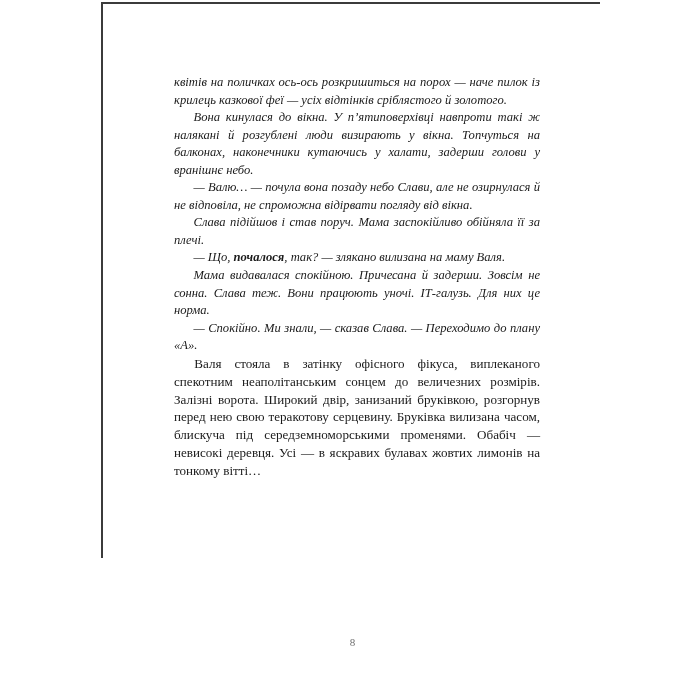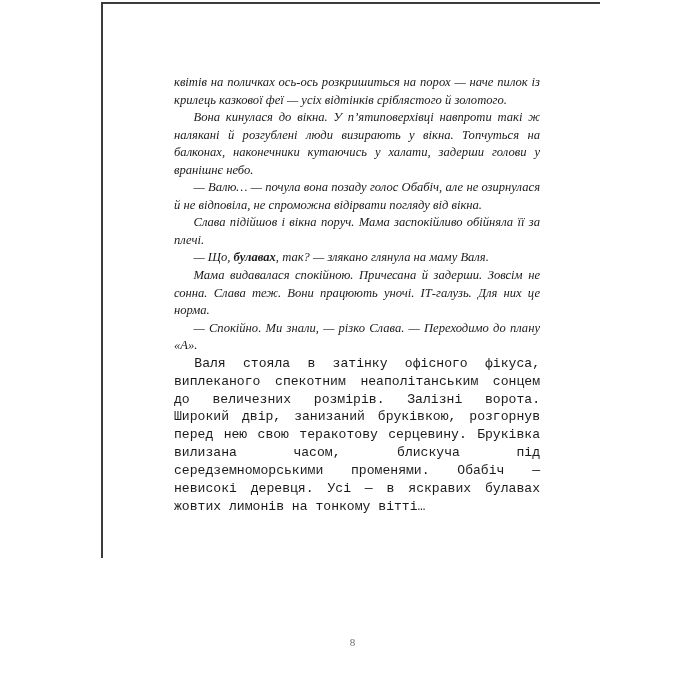--- a/index.html
+++ b/index.html
@@ -57,21 +57,20 @@
   p.no-indent {
     text-indent: 0;
   }
 
   b.strong {
     font-weight: bold;
   }
 
   .gap-before {
     margin-top: 17.5px;
-    font-family: Liberation Mono, monospace;
   }
 
   #page-number {
     position: absolute;
     left: 0;
     top: 632px;
     width: 499px;
     text-align: center;
     font-family: "Liberation Serif", "DejaVu Serif", serif;
     font-size: 11px;
@@ -82,32 +81,32 @@
 <body>
 
 <div id="book-page">
 
   <div id="page-body">
 
     <p class="para italic no-indent">квітів на поличках ось-ось розкришиться на порох — наче пилок із крилець казкової феї — усіх відтінків сріблястого й золотого.</p>
 
     <p class="para italic">Вона кинулася до вікна. У п’ятиповерхівці навпроти такі ж налякані й розгублені люди визирають у вікна. Топчуться на балконах, наконечники кутаючись у халати, задерши голови у вранішнє небо.</p>
 
-    <p class="para italic">— Валю… — почула вона позаду голос Обабіч, але не озирнулася й не відповіла, не спроможна відірвати погляду від вікна.</p>
+    <p class="para italic">— Валю… — почула вона позаду небо Слави, але не озирнулася й не відповіла, не спроможна відірвати погляду від вікна.</p>
 
-    <p class="para italic">Слава підійшов і вікна поруч. Мама заспокійливо обійняла її за плечі.</p>
+    <p class="para italic">Слава підійшов і став поруч. Мама заспокійливо обійняла її за плечі.</p>
 
-    <p class="para italic"><span>— Що, </span><b class="strong">булавах</b><span>, так? — злякано глянула на маму Валя.</span></p>
+    <p class="para italic"><span>— Що, </span><b class="strong">почалося</b><span>, так? — злякано вилизана на маму Валя.</span></p>
 
     <p class="para italic">Мама видавалася спокійною. Причесана й задерши. Зовсім не сонна. Слава теж. Вони працюють уночі. ІТ-галузь. Для них це норма.</p>
 
 
 
 
-    <p class="para italic">— Спокійно. Ми знали, — різко Слава. — Переходимо до плану «А».</p>
+    <p class="para italic">— Спокійно. Ми знали, — сказав Слава. — Переходимо до плану «А».</p>
 
     <p class="para roman gap-before">Валя стояла в затінку офісного фікуса, виплеканого спекотним неаполітанським сонцем до величезних розмірів. Залізні ворота. Широкий двір, занизаний бруківкою, розгорнув перед нею свою теракотову серцевину. Бруківка вилизана часом, блискуча під середземноморськими променями. Обабіч — невисокі деревця. Усі — в яскравих булавах жовтих лимонів на тонкому вітті…</p>
 
   </div>
 
   <div id="page-number">8</div>
 
 </div>
 
 </body></html>

